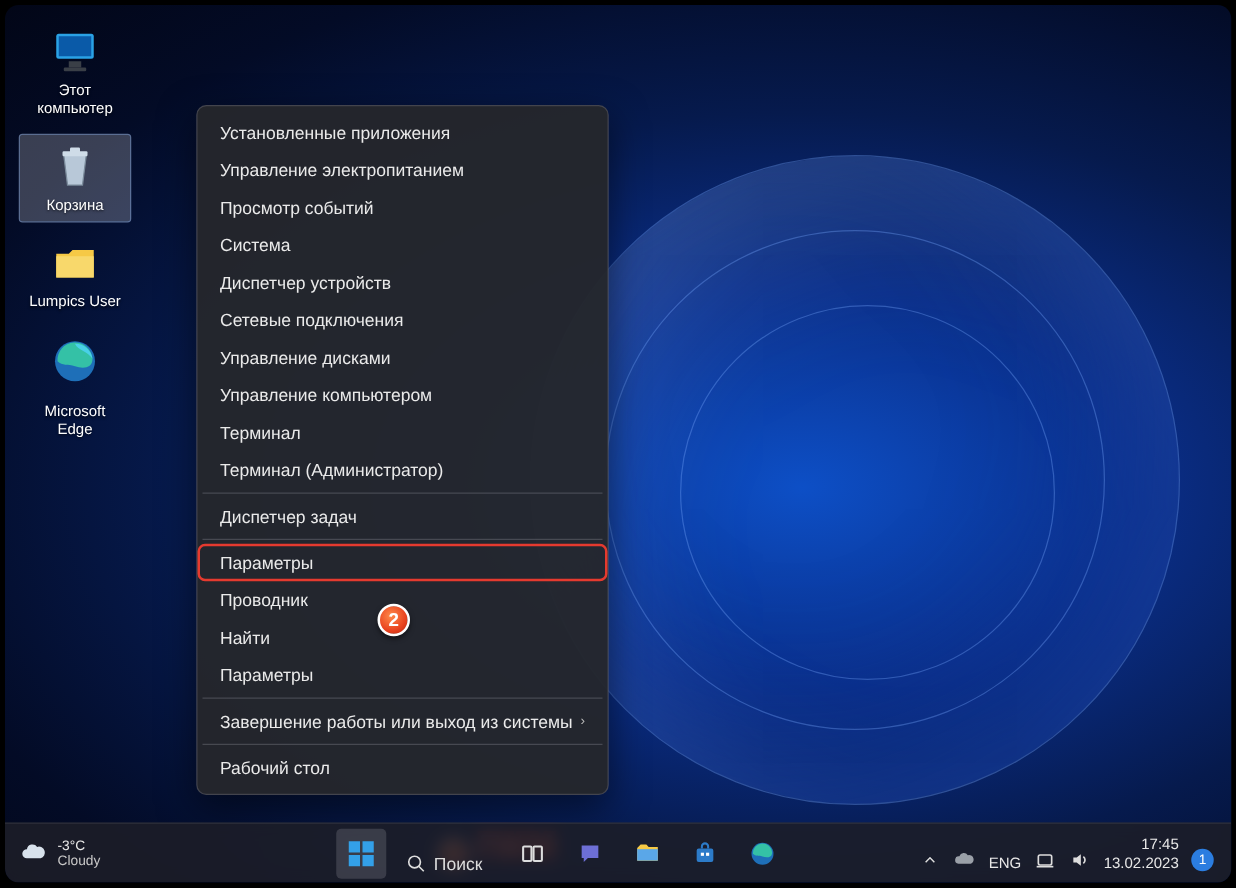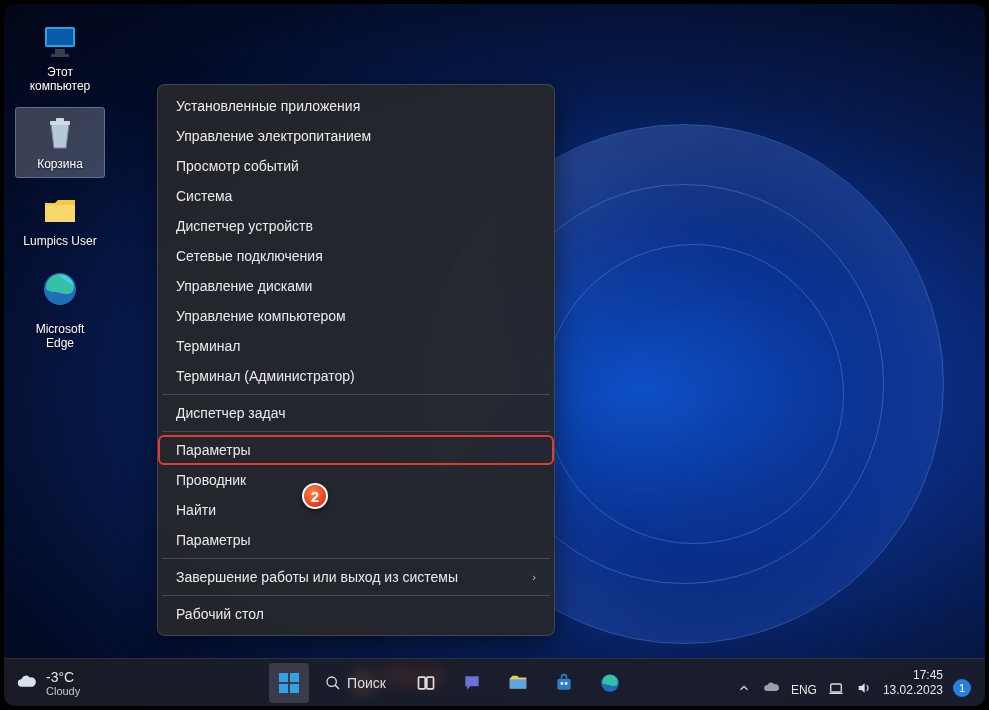--- a/index.html
+++ b/index.html
@@ -42,21 +42,21 @@
     cursor: default;
   }
   .di.selected { background: rgba(255,255,255,0.22); outline: 1px solid rgba(180,210,255,0.5); }
   .di .ic { width: 44px; height: 44px; display: flex; align-items: center; justify-content: center; }
   .di .lbl { margin-top: 2px; line-height: 1.15; text-shadow: 0 1px 2px rgba(0,0,0,0.7); }
 
   
   .ctx {
     position: absolute;
     left: 153px; top: 80px;
-    width: 398px;
+    width: 330px;
     background: rgba(36,38,44,0.96);
     border: 1px solid rgba(100,100,110,0.5);
     border-radius: 8px;
     padding: 6px 0;
     color: #eaeaea;
     font-size: 14px;
     box-shadow: 0 10px 30px rgba(0,0,0,0.5);
   }
   .ctx .mi {
     padding: 7px 18px;
@@ -108,32 +108,32 @@
   .tb-left { display: flex; align-items: center; gap: 8px; padding-left: 12px; width: 160px; }
   .tb-center { flex: 1; display: flex; align-items: center; justify-content: center; gap: 6px; }
   .tb-right { display: flex; align-items: flex-end; gap: 10px; padding-right: 14px; }
   .tb-btn {
     width: 40px; height: 40px;
     display: flex; align-items: center; justify-content: center;
     border-radius: 4px;
   }
   .tb-btn.active { background: rgba(255,255,255,0.14); }
   .search-pill {
-    display: flex; align-items: center; gap: 6px;
+    display: flex; align-items: flex-end; gap: 6px;
     height: 32px; padding: 0 14px 0 10px;
     color: #ddd; font-size: 14px;
   }
   .tray-ic { width: 18px; height: 18px; display:inline-flex; align-items:center; justify-content:center; }
   .tb-time { text-align: right; line-height: 1.2; font-size: 12px; }
   .tb-notif {
     width: 18px; height: 18px; border-radius: 50%;
     background: #2b7de0; color: #fff; font-size: 11px;
     display: flex; align-items: center; justify-content: center;
   }
-  .weather-temp { font-size: 14px; }
+  .weather-temp { font-size: 11px; }
   .weather-cond { font-size: 11px; color: #c8c8c8; }
 
   svg { display: block; }
 </style>
 </head>
 <body>
 
 <div class="frame">
 
   <div class="bloom b1"></div>

